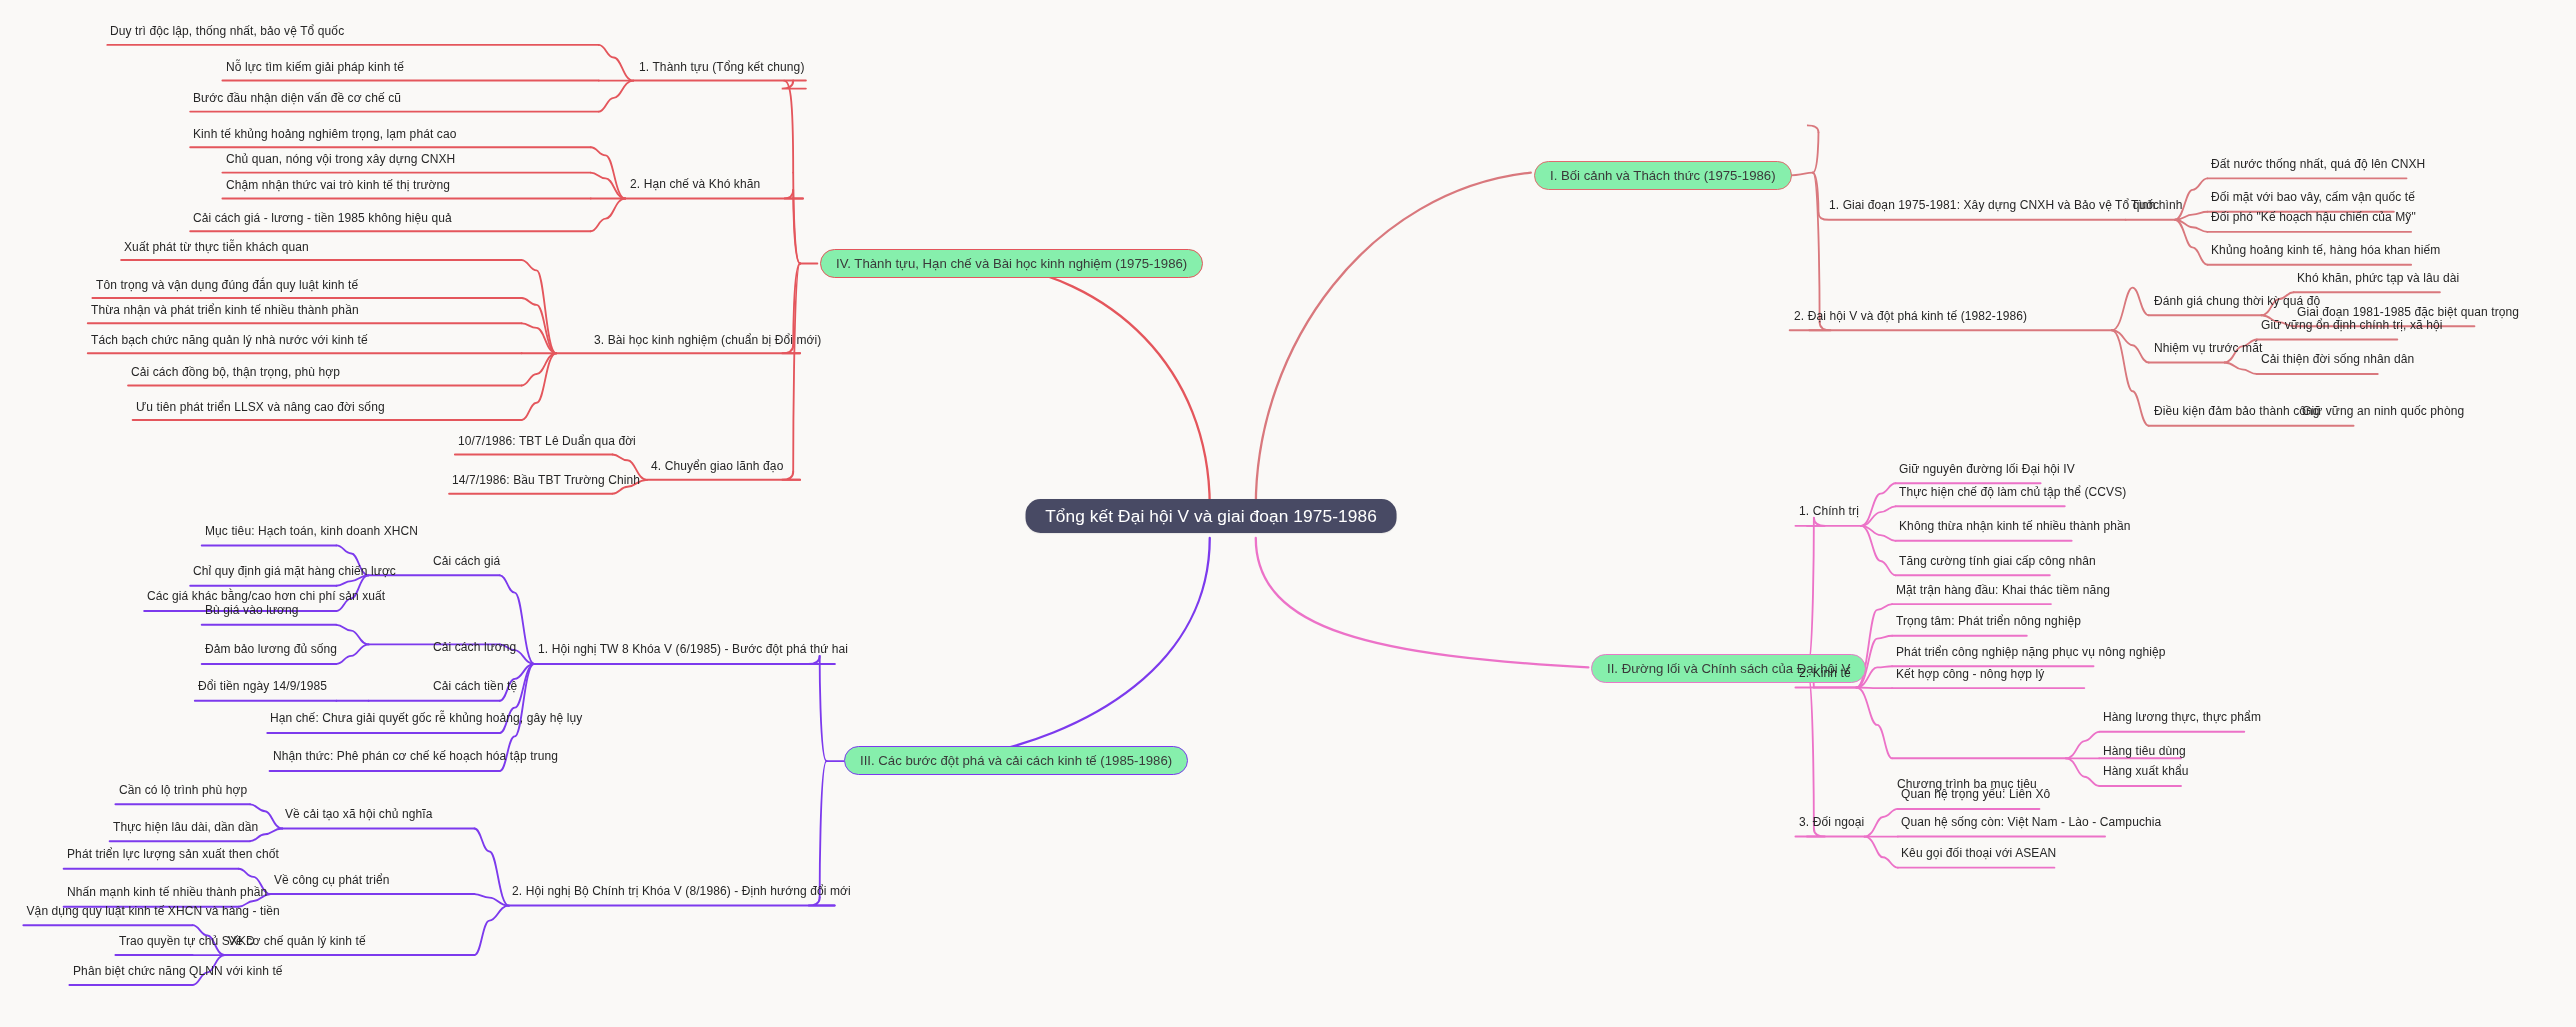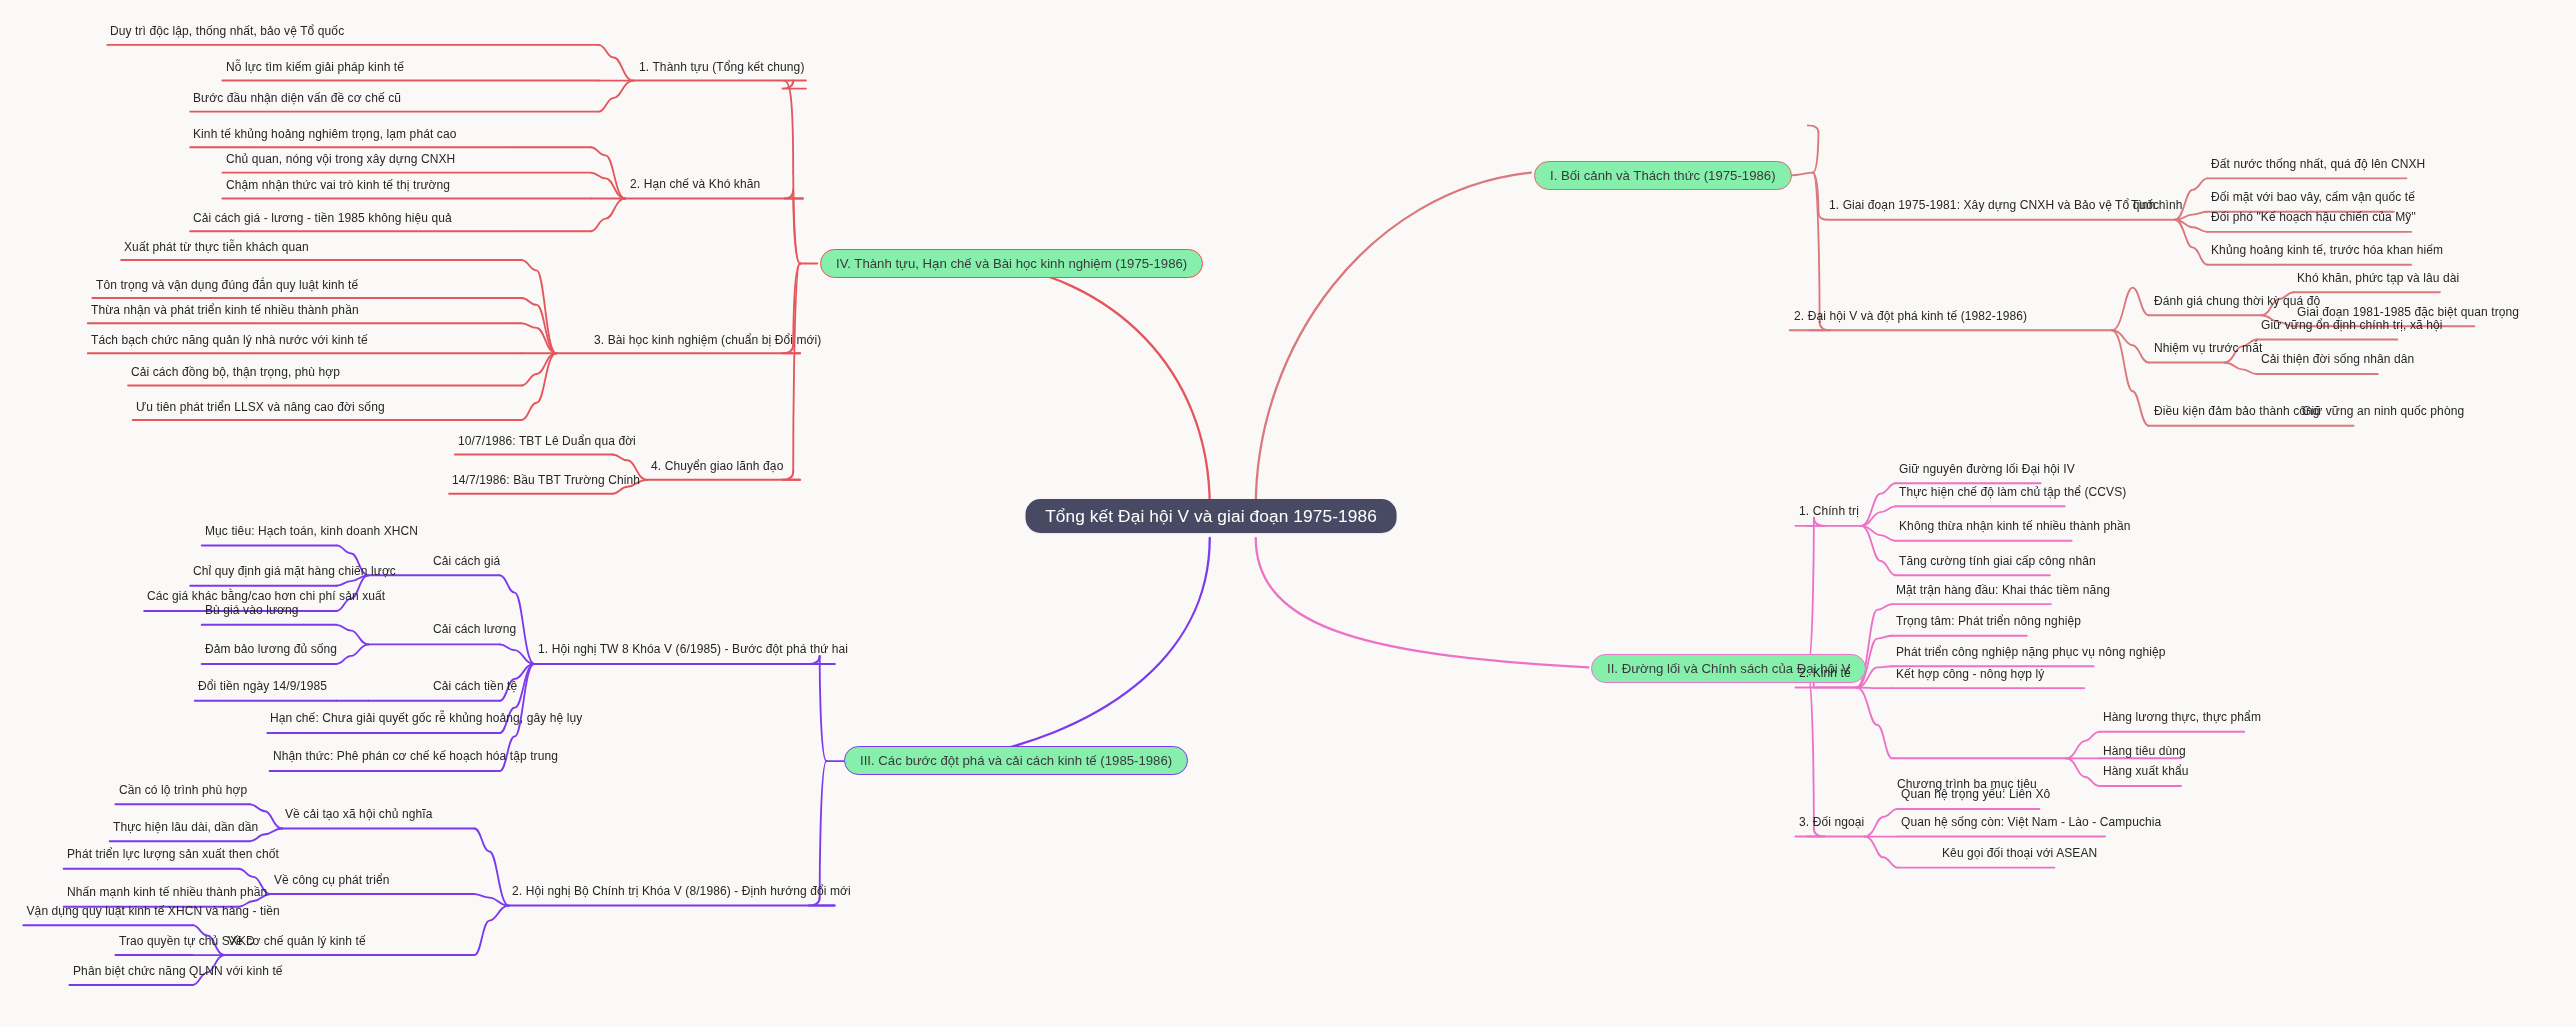--- a/index.html
+++ b/index.html
@@ -255,21 +255,21 @@
 <div class="node sect red" style="left:820px;top:249px;">IV. Thành tựu, Hạn chế và Bài học kinh nghiệm (1975-1986)</div>
 <div class="node sect purple" style="left:844px;top:746px;text-align:right;">III. Các bước đột phá và cải cách kinh tế (1985-1986)</div>
 <div class="node sect" style="left:1534px;top:161px;">I. Bối cảnh và Thách thức (1975-1986)</div>
 <div class="node sect pink" style="left:1591px;top:654px;">II. Đường lối và Chính sách của Đại hội V</div>
 
 <div class="node lbl" style="left:1829px;top:199px;">1. Giai đoạn 1975-1981: Xây dựng CNXH và Bảo vệ Tổ quốc</div>
 <div class="node lbl" style="left:2131px;top:199px;">Tình hình</div>
 <div class="node lbl" style="left:2211px;top:158px;">Đất nước thống nhất, quá độ lên CNXH</div>
 <div class="node lbl" style="left:2211px;top:191px;">Đối mặt với bao vây, cấm vận quốc tế</div>
 <div class="node lbl" style="left:2211px;top:211px;">Đối phó "Kế hoạch hậu chiến của Mỹ"</div>
-<div class="node lbl" style="left:2211px;top:244px;">Khủng hoảng kinh tế, trước hóa khan hiếm</div>
+<div class="node lbl" style="left:2211px;top:244px;">Khủng hoảng kinh tế, hàng hóa khan hiếm</div>
 
 <div class="node lbl" style="left:1794px;top:310px;">2. Đại hội V và đột phá kinh tế (1982-1986)</div>
 <div class="node lbl" style="left:2154px;top:295px;">Đánh giá chung thời kỳ quá độ</div>
 <div class="node lbl" style="left:2297px;top:272px;">Khó khăn, phức tạp và lâu dài</div>
 <div class="node lbl" style="left:2297px;top:306px;">Giai đoạn 1981-1985 đặc biệt quan trọng</div>
 <div class="node lbl" style="left:2154px;top:342px;">Nhiệm vụ trước mắt</div>
 <div class="node lbl" style="left:2261px;top:319px;">Giữ vững ổn định chính trị, xã hội</div>
 <div class="node lbl" style="left:2261px;top:353px;">Cải thiện đời sống nhân dân</div>
 <div class="node lbl" style="left:2154px;top:405px;">Điều kiện đảm bảo thành công</div>
 <div class="node lbl" style="left:2302px;top:405px;">Giữ vững an ninh quốc phòng</div>
@@ -286,28 +286,28 @@
 <div class="node lbl" style="left:1896px;top:646px;">Phát triển công nghiệp nặng phục vụ nông nghiệp</div>
 <div class="node lbl" style="left:1896px;top:668px;">Kết hợp công - nông hợp lý</div>
 <div class="node lbl" style="left:1897px;top:778px;">Chương trình ba mục tiêu</div>
 <div class="node lbl" style="left:2103px;top:711px;">Hàng lương thực, thực phẩm</div>
 <div class="node lbl" style="left:2103px;top:738px;margin-top:7px;">Hàng tiêu dùng</div>
 <div class="node lbl" style="left:2103px;top:765px;">Hàng xuất khẩu</div>
 
 <div class="node lbl" style="left:1799px;top:816px;">3. Đối ngoại</div>
 <div class="node lbl" style="left:1901px;top:788px;">Quan hệ trọng yếu: Liên Xô</div>
 <div class="node lbl" style="left:1901px;top:816px;">Quan hệ sống còn: Việt Nam - Lào - Campuchia</div>
-<div class="node lbl" style="left:1901px;top:847px;margin-left:41px;">Kêu gọi đối thoại với ASEAN</div>
+<div class="node lbl" style="left:1901px;top:847px;">Kêu gọi đối thoại với ASEAN</div>
 
 <div class="node lbl" style="left:538px;top:643px;">1. Hội nghị TW 8 Khóa V (6/1985) - Bước đột phá thứ hai</div>
 <div class="node lbl" style="left:433px;top:555px;">Cải cách giá</div>
 <div class="node lbl" style="left:205px;top:525px;">Mục tiêu: Hạch toán, kinh doanh XHCN</div>
 <div class="node lbl" style="left:193px;top:565px;">Chỉ quy định giá mặt hàng chiến lược</div>
 <div class="node lbl" style="left:147px;top:590px;">Các giá khác bằng/cao hơn chi phí sản xuất</div>
-<div class="node lbl" style="left:433px;top:623px;">Cải cách lương</div>
+<div class="node lbl" style="left:433px;top:641px;">Cải cách lương</div>
 <div class="node lbl" style="left:205px;top:604px;">Bù giá vào lương</div>
 <div class="node lbl" style="left:205px;top:643px;">Đảm bảo lương đủ sống</div>
 <div class="node lbl" style="left:433px;top:680px;">Cải cách tiền tệ</div>
 <div class="node lbl" style="left:198px;top:680px;">Đổi tiền ngày 14/9/1985</div>
 <div class="node lbl" style="left:270px;top:712px;">Hạn chế: Chưa giải quyết gốc rễ khủng hoảng, gây hệ lụy</div>
 <div class="node lbl" style="left:273px;top:750px;">Nhận thức: Phê phán cơ chế kế hoạch hóa tập trung</div>
 
 <div class="node lbl" style="left:512px;top:885px;">2. Hội nghị Bộ Chính trị Khóa V (8/1986) - Định hướng đổi mới</div>
 <div class="node lbl" style="left:285px;top:808px;">Về cải tạo xã hội chủ nghĩa</div>
 <div class="node lbl" style="left:119px;top:784px;">Cần có lộ trình phù hợp</div>

